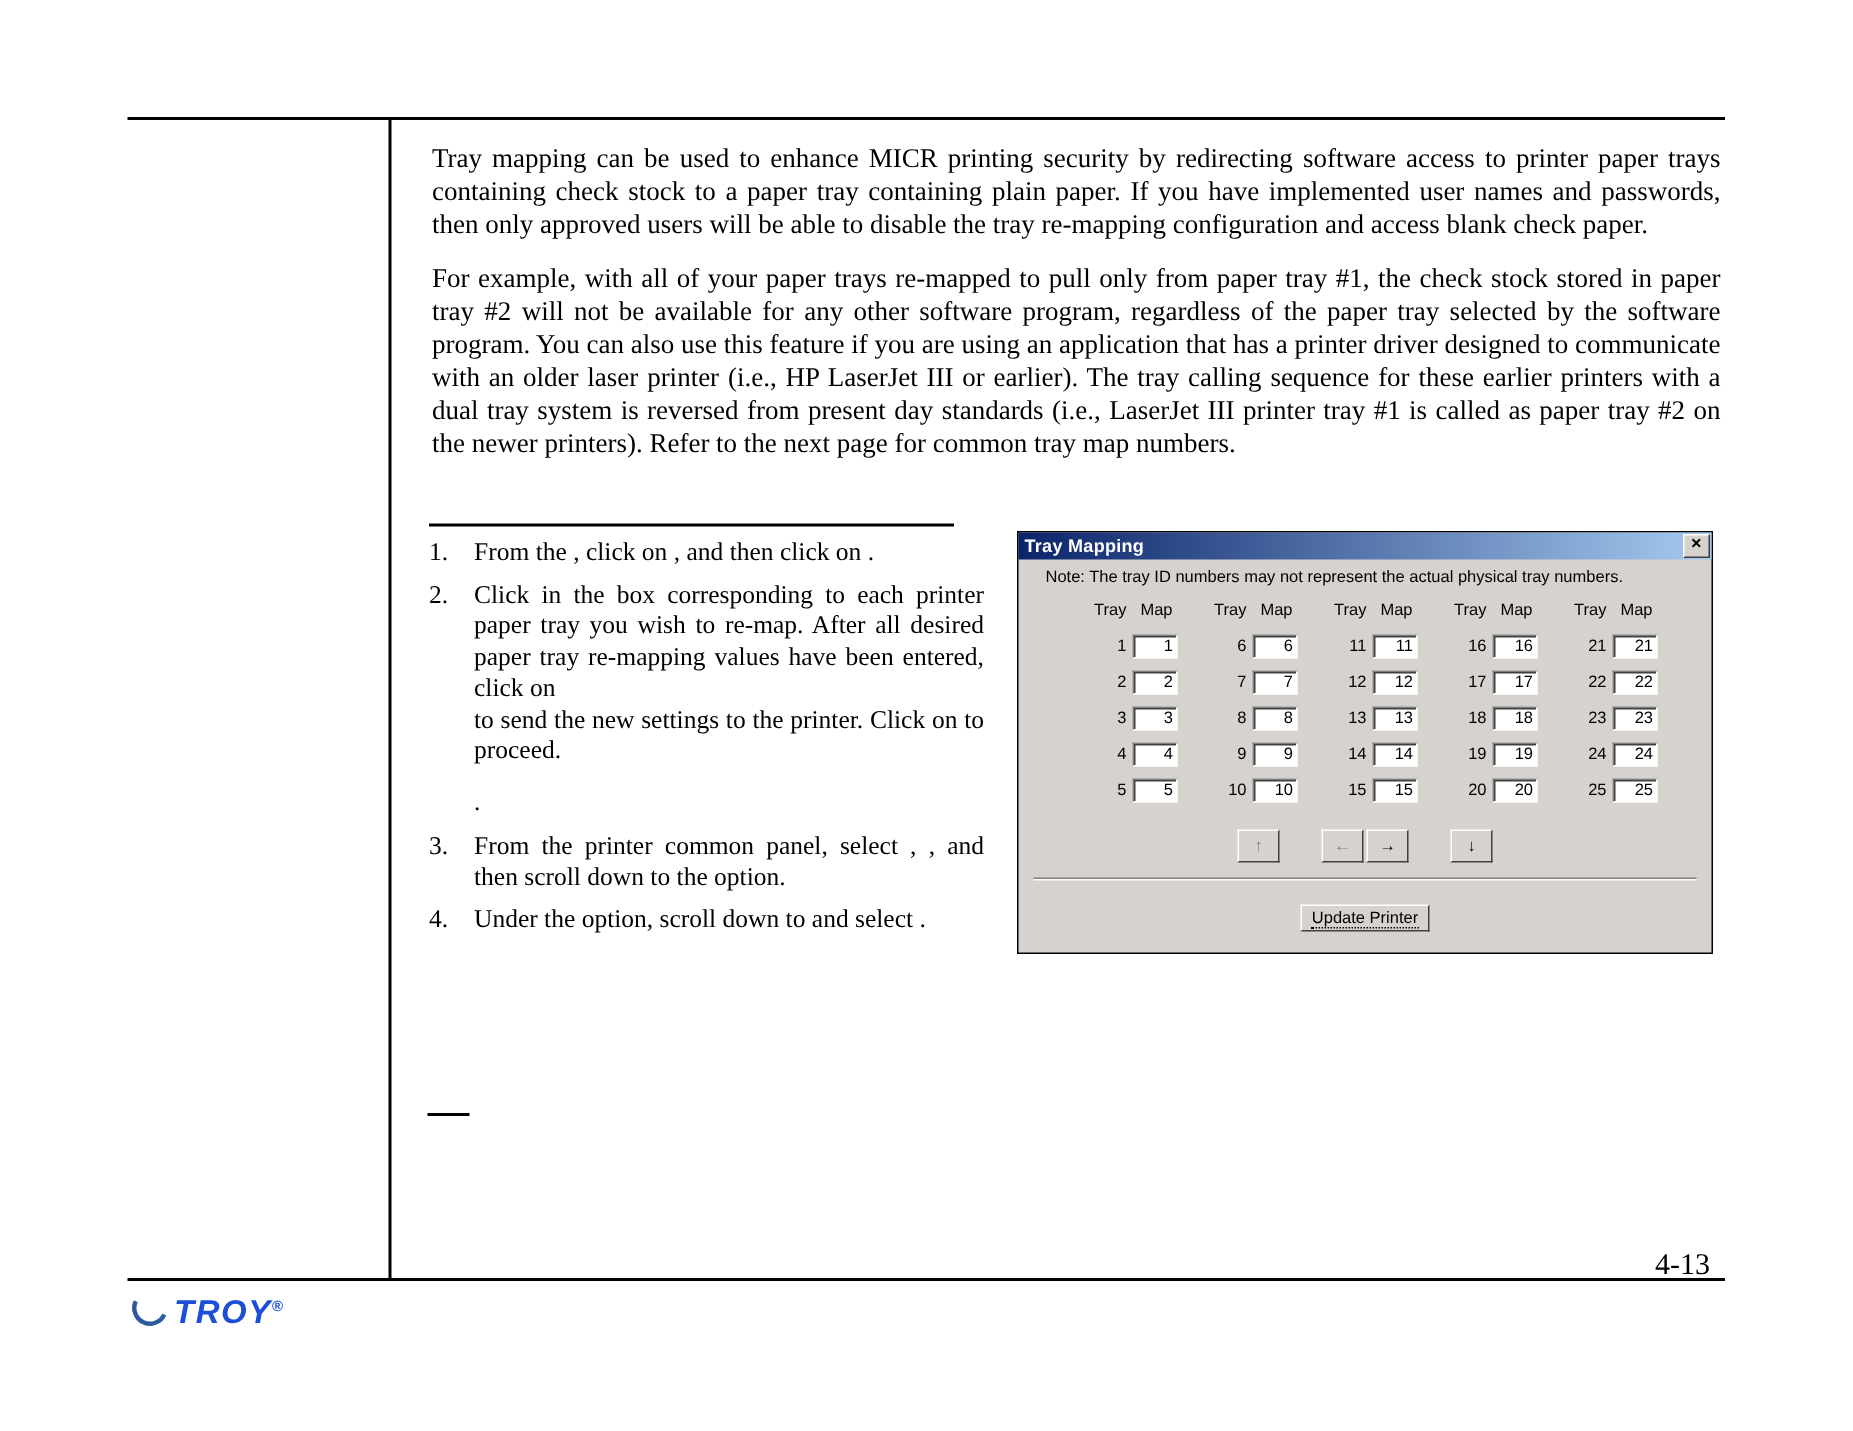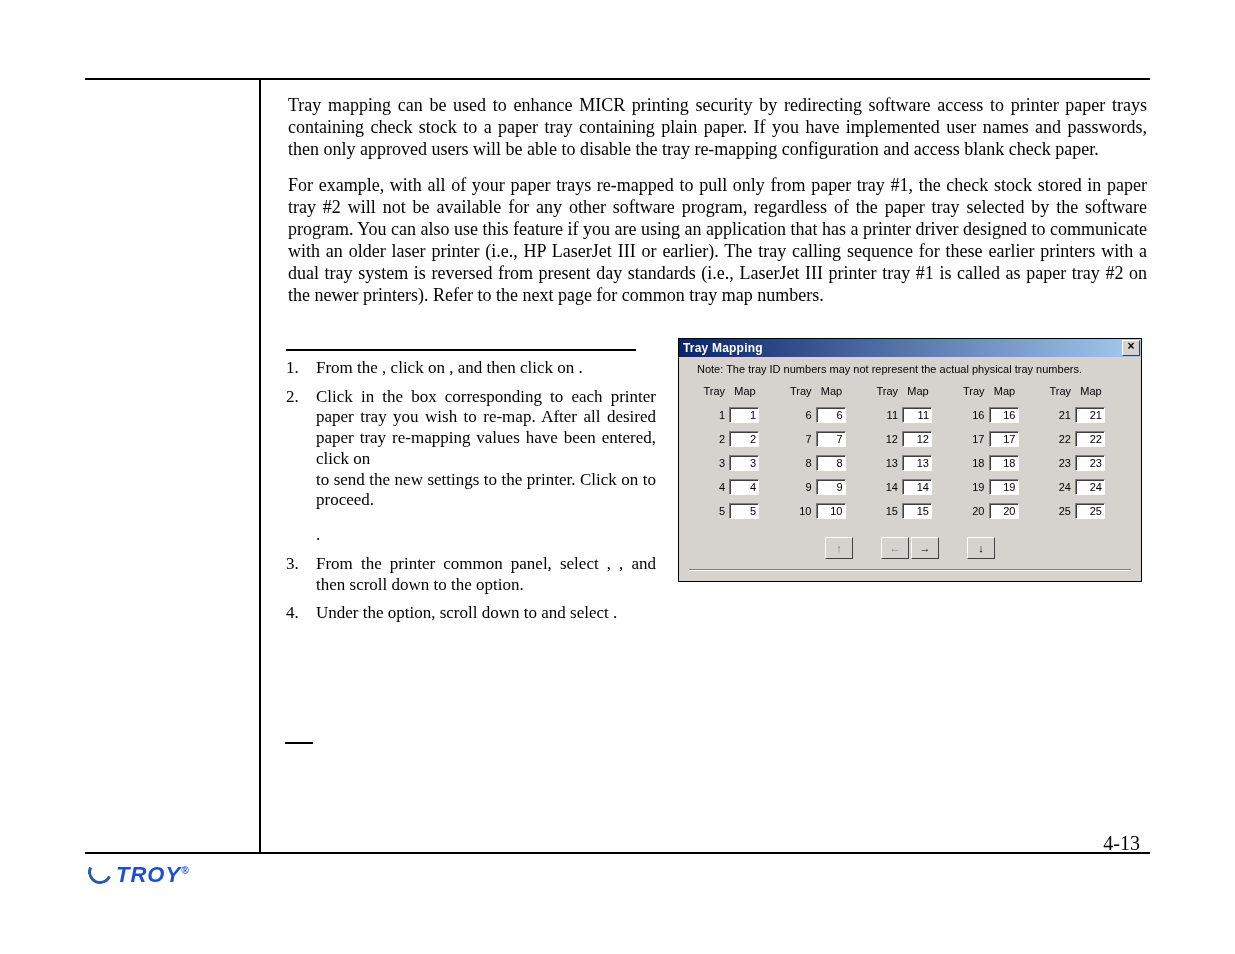--- a/index.html
+++ b/index.html
@@ -76,21 +76,21 @@
     position: absolute;
     right: 95px;
     top: 832px;
     font-size: 20px;
   }
 
   
   .dlg {
     position: absolute;
     left: 678px;
-    top: 338px;
+    top: 354px;
     width: 464px;
     font-family: Tahoma, Arial, sans-serif;
     font-size: 11px;
     color: #000;
     border: 1px solid #000;
     background: #d6d3ce;
     box-sizing: border-box;
   }
   .dlg-title {
     height: 18px;
@@ -121,21 +121,21 @@
   .dlg-menu {
     padding: 2px 6px 3px 6px;
   }
   .dlg-menu span { margin-right: 12px; }
   .dlg-menu u { text-decoration: underline; }
   .dlg-note {
     padding: 6px 10px 6px 18px;
   }
   .grid {
     display: flex;
-    justify-content: space-between;
+    justify-content: flex-end;
     padding: 4px 18px 8px 18px;
   }
   .gcol { width: 80px; }
   .ghdr { display: flex; margin-bottom: 6px; font-size: 11px; }
   .ghdr .t1 { width: 28px; text-align: right; padding-right: 4px; }
   .ghdr .t2 { width: 32px; text-align: center; }
   .grow { display: flex; align-items: center; height: 24px; }
   .grow .lbl { width: 28px; text-align: right; padding-right: 4px; }
   .ibox {
     width: 30px;
@@ -396,19 +396,22 @@
 
     <div class="arrow-row">
       <div class="abtn disabled">↑</div>
       <div class="agroup">
         <div class="abtn disabled">←</div>
         <div class="abtn">→</div>
       </div>
       <div class="abtn">↓</div>
     </div>
     <div class="sep"></div>
+    <div class="update-row">
+      <div class="upd-btn"><span class="inner">Update Printer</span></div>
+    </div>
   </div>
 
   <div class="logo">
     <span class="glyph"></span><span>TROY</span><sup style="font-size:10px">®</sup>
   </div>
   <div class="page-num">4-13</div>
 </div>
 
 </body></html>

